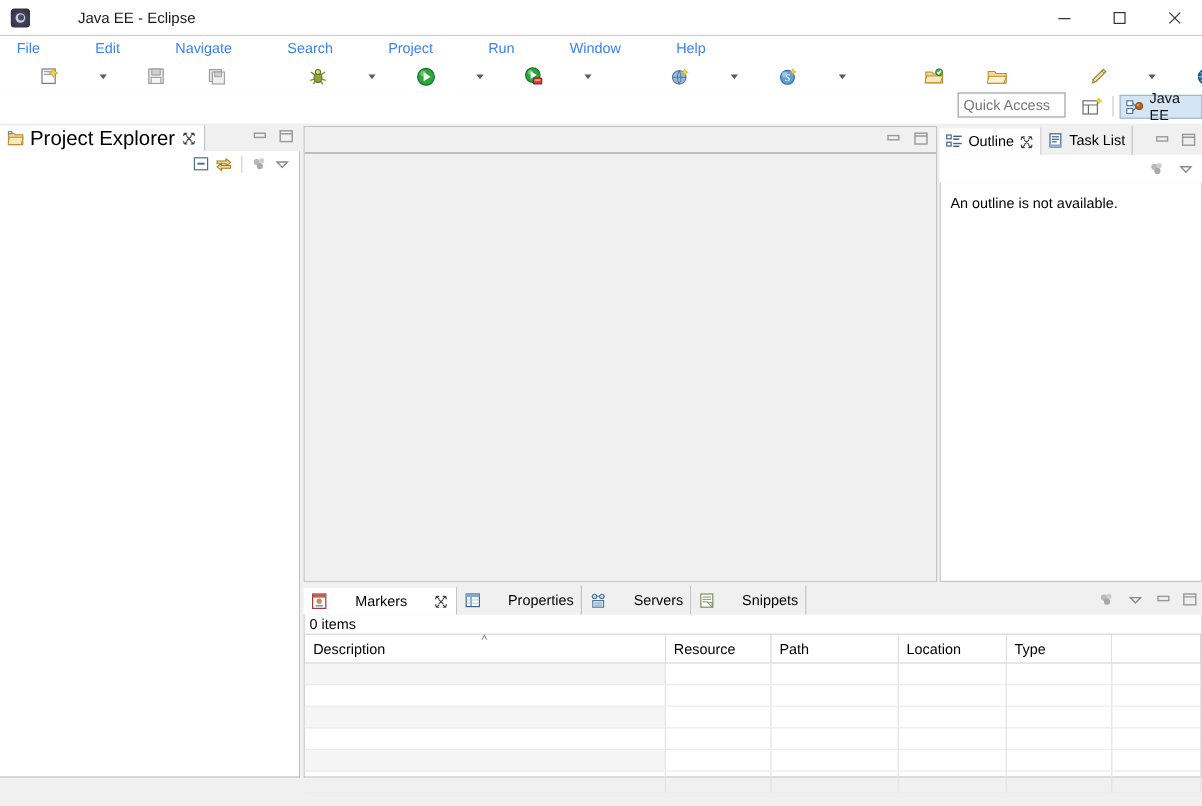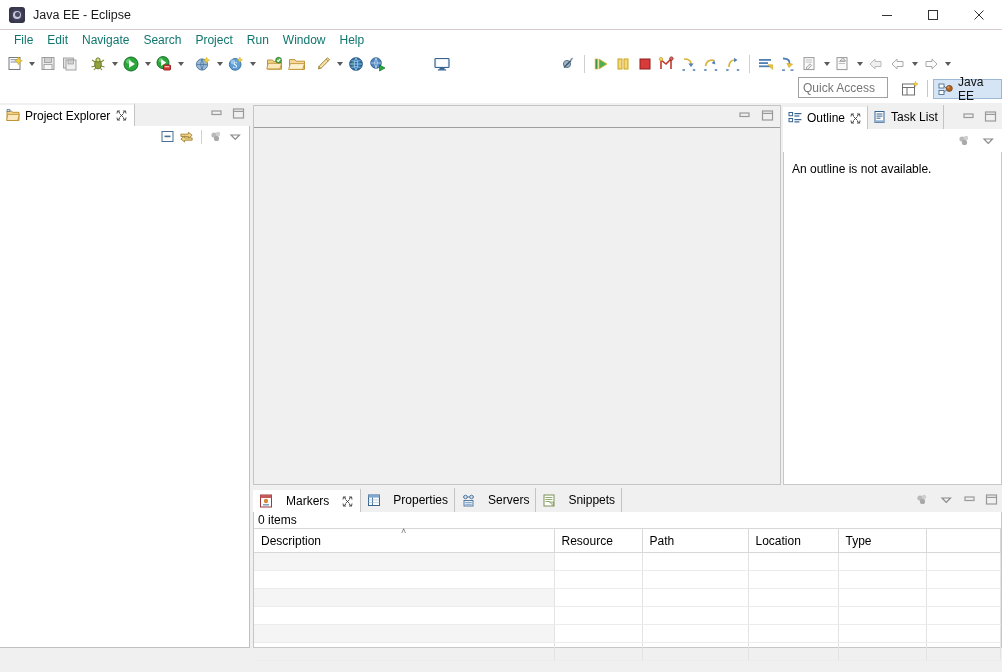--- a/index.html
+++ b/index.html
@@ -50,21 +50,21 @@
   }
   .win-btn svg { display:block; }
 
   
   .menubar {
     position:absolute; left:0; top:30px; width:1002px; height:20px;
     background:#ffffff;
     display:flex; align-items:center; padding-left:7px;
   }
   .menu-item {
-    font-size:12px; color:#0f766e; padding:1px 7px; line-height:16px;
+    font-size:12px; color:#3b82f6; padding:1px 7px; line-height:16px;
     white-space:nowrap;
   }
 
   
   .toolbar {
     position:absolute; left:0; top:50px; width:1002px; height:27px;
     background:#ffffff;
     display:flex; align-items:center;
   }
   .tb-ico {
@@ -119,21 +119,21 @@
   .pexp-tabrow {
     position:relative; height:23px; background:#f0f0f0;
   }
   .tab-active {
     position:absolute; left:0; top:0; height:23px;
     background:#ffffff;
     border-top:2px solid #f0f0f0;
     display:flex; align-items:center; padding:0 6px 0 6px;
     border-right:1px solid #c4c4c4;
   }
-  .tab-active .tab-label { font-size:12px; margin:0 5px 0 4px; }
+  .tab-active .tab-label { font-size:17px; margin:0 5px 0 4px; }
   .tab-close {
     width:13px; height:13px; display:flex; align-items:center; justify-content:center;
   }
   .view-btn {
     width:15px; height:15px; display:flex; align-items:center; justify-content:center;
   }
   .pexp-minmax {
     position:absolute; right:5px; top:4px; display:flex; gap:9px;
   }
   .pexp-toolbar {
@@ -197,21 +197,21 @@
   
   .bottom {
     position:absolute; left:253px; top:488px; width:749px; height:160px;
   }
   .bottom-tabrow {
     position:relative; height:24px; background:#f0f0f0;
     display:flex; align-items:flex-end;
   }
   .btab {
     height:24px; display:flex; align-items:center; padding:0 6px;
-    font-size:12px; gap:12px; border-right:1px solid #c4c4c4;
+    font-size:12px; gap:22px; border-right:1px solid #c4c4c4;
   }
   .btab.active { background:#ffffff; border-top:2px solid #f0f0f0; }
   .btab.inactive { background:#f0f0f0;margin-top:44px; }
   .bottom-minmax {
     position:absolute; right:4px; top:4px; display:flex; align-items:center; gap:9px;
   }
   .bottom-body {
     height:136px; background:#ffffff;
     border:1px solid #c7c7c7; border-top:none;
   }
@@ -238,21 +238,21 @@
   }
 
   
   .statusbar {
     position:absolute; left:0; bottom:0; width:1002px; height:24px;
     background:#f0f0f0;
     display:flex; align-items:center;
   }
   .status-text { font-size:12px; margin-left:26px; }
 
-  .nosel { user-select:none; }
+  .nosel { user-select:none;gap:32px; }
 </style>
 </head>
 <body>
 
 <div id="app">
 
   <div class="titlebar nosel">
     <div class="title-icon"></div>
     <div class="title-text">Java EE - Eclipse</div>
     <div class="win-btns">

